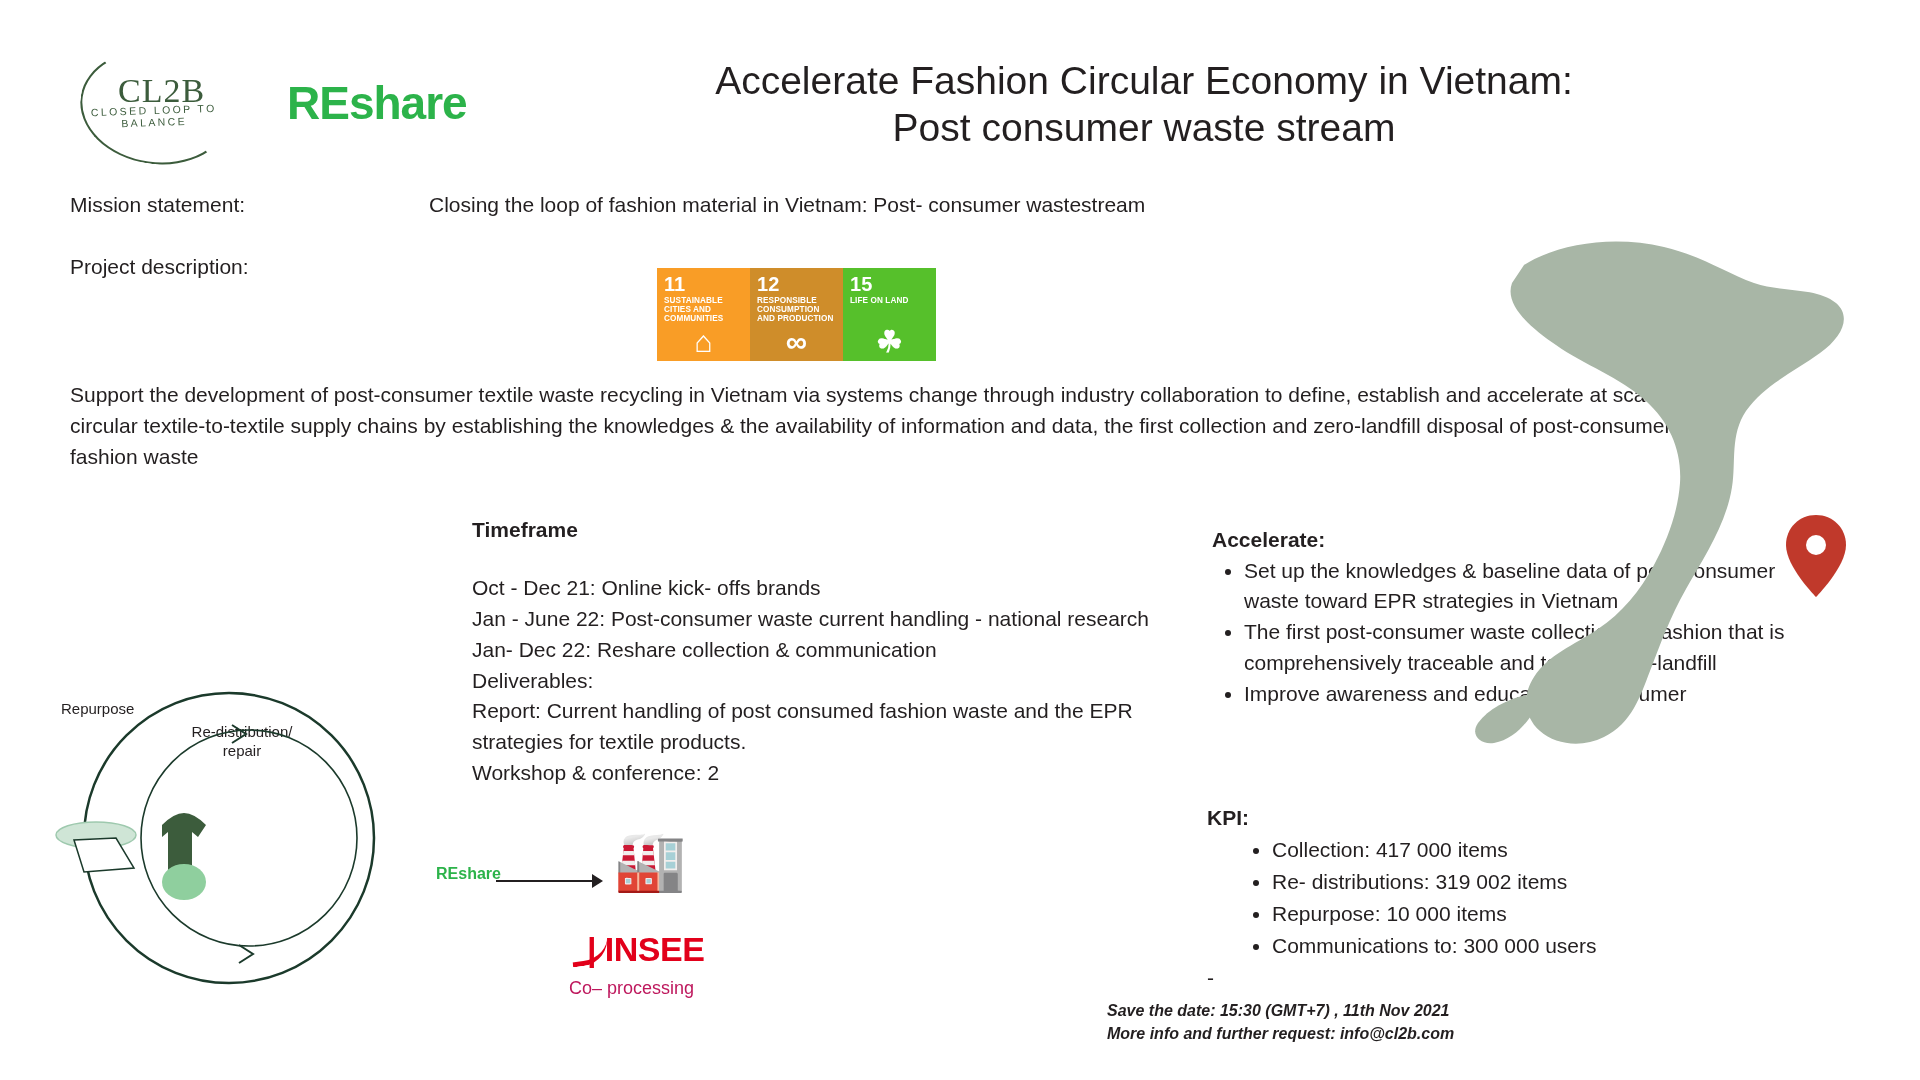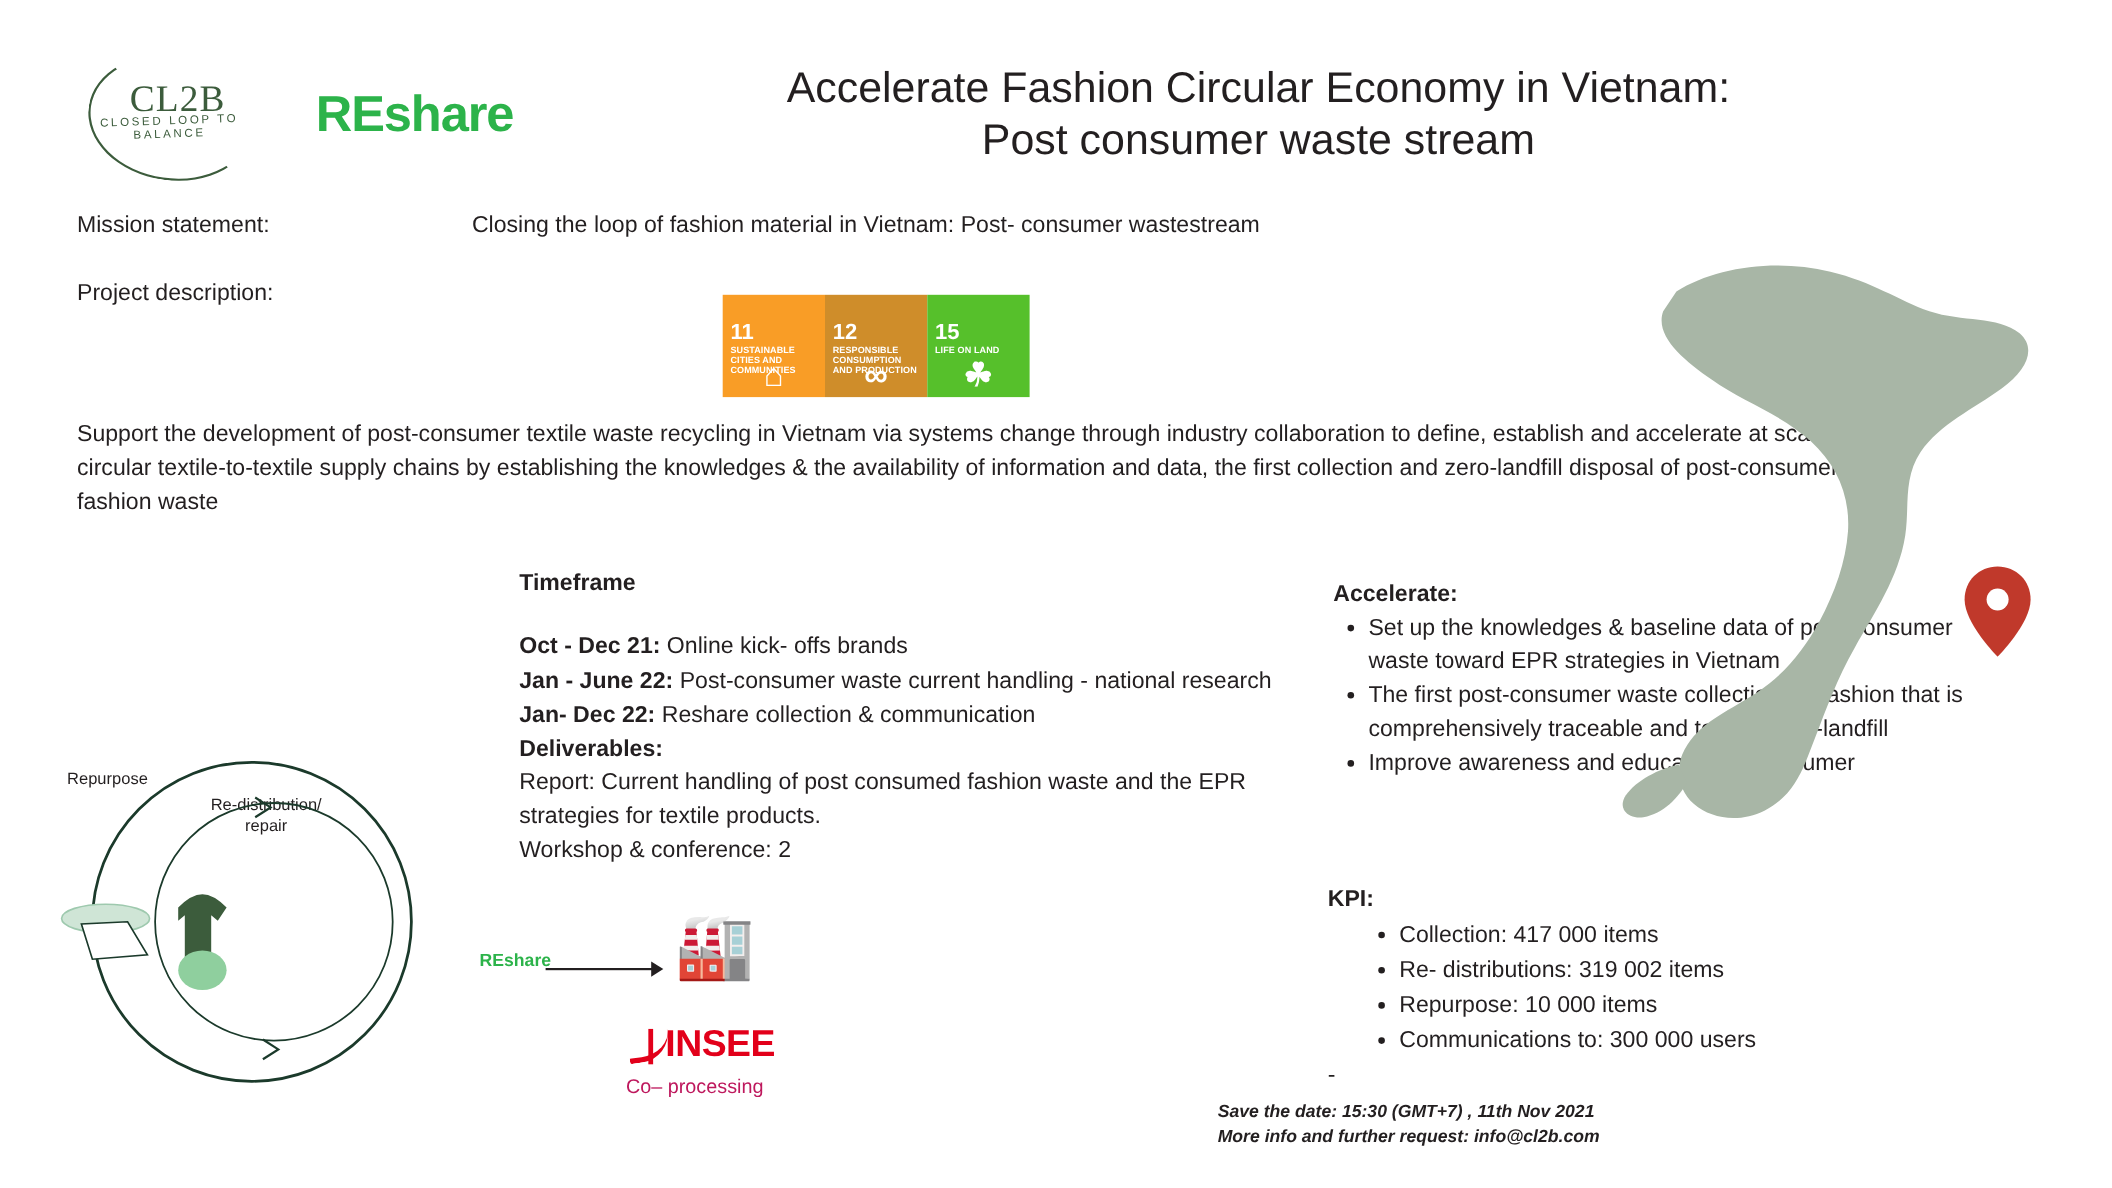--- a/index.html
+++ b/index.html
@@ -113,21 +113,21 @@
     left: 613px;
     top: 268px;
     display: flex;
   }
   .sdg {
     width: 93px;
     height: 93px;
     color: #ffffff;
     position: relative;
     box-sizing: border-box;
-    padding: 24px 6px 0 7px;
+    padding: 6px 6px 0 7px;
     font-size: 8.2px;
     line-height: 1.12;
     font-weight: bold;
     letter-spacing: 0.1px;
   }
   .sdg .num {
     font-size: 20px;
     line-height: 1;
     display: block;
     margin-bottom: 2px;
@@ -316,21 +316,21 @@
     font-weight: bold;
   }
   .timeframe-body {
     position: absolute;
     left: 428px;
     top: 573px;
     width: 710px;
     font-size: 21px;
     line-height: 1.47;
   }
-  .timeframe-body b { font-weight: bold; }
+  .timeframe-body b { font-weight: normal; }
 
   
   .map {
     position: absolute;
     right: 30px;
     top: 225px;
     width: 470px;
     height: 560px;
   }
 </style>

